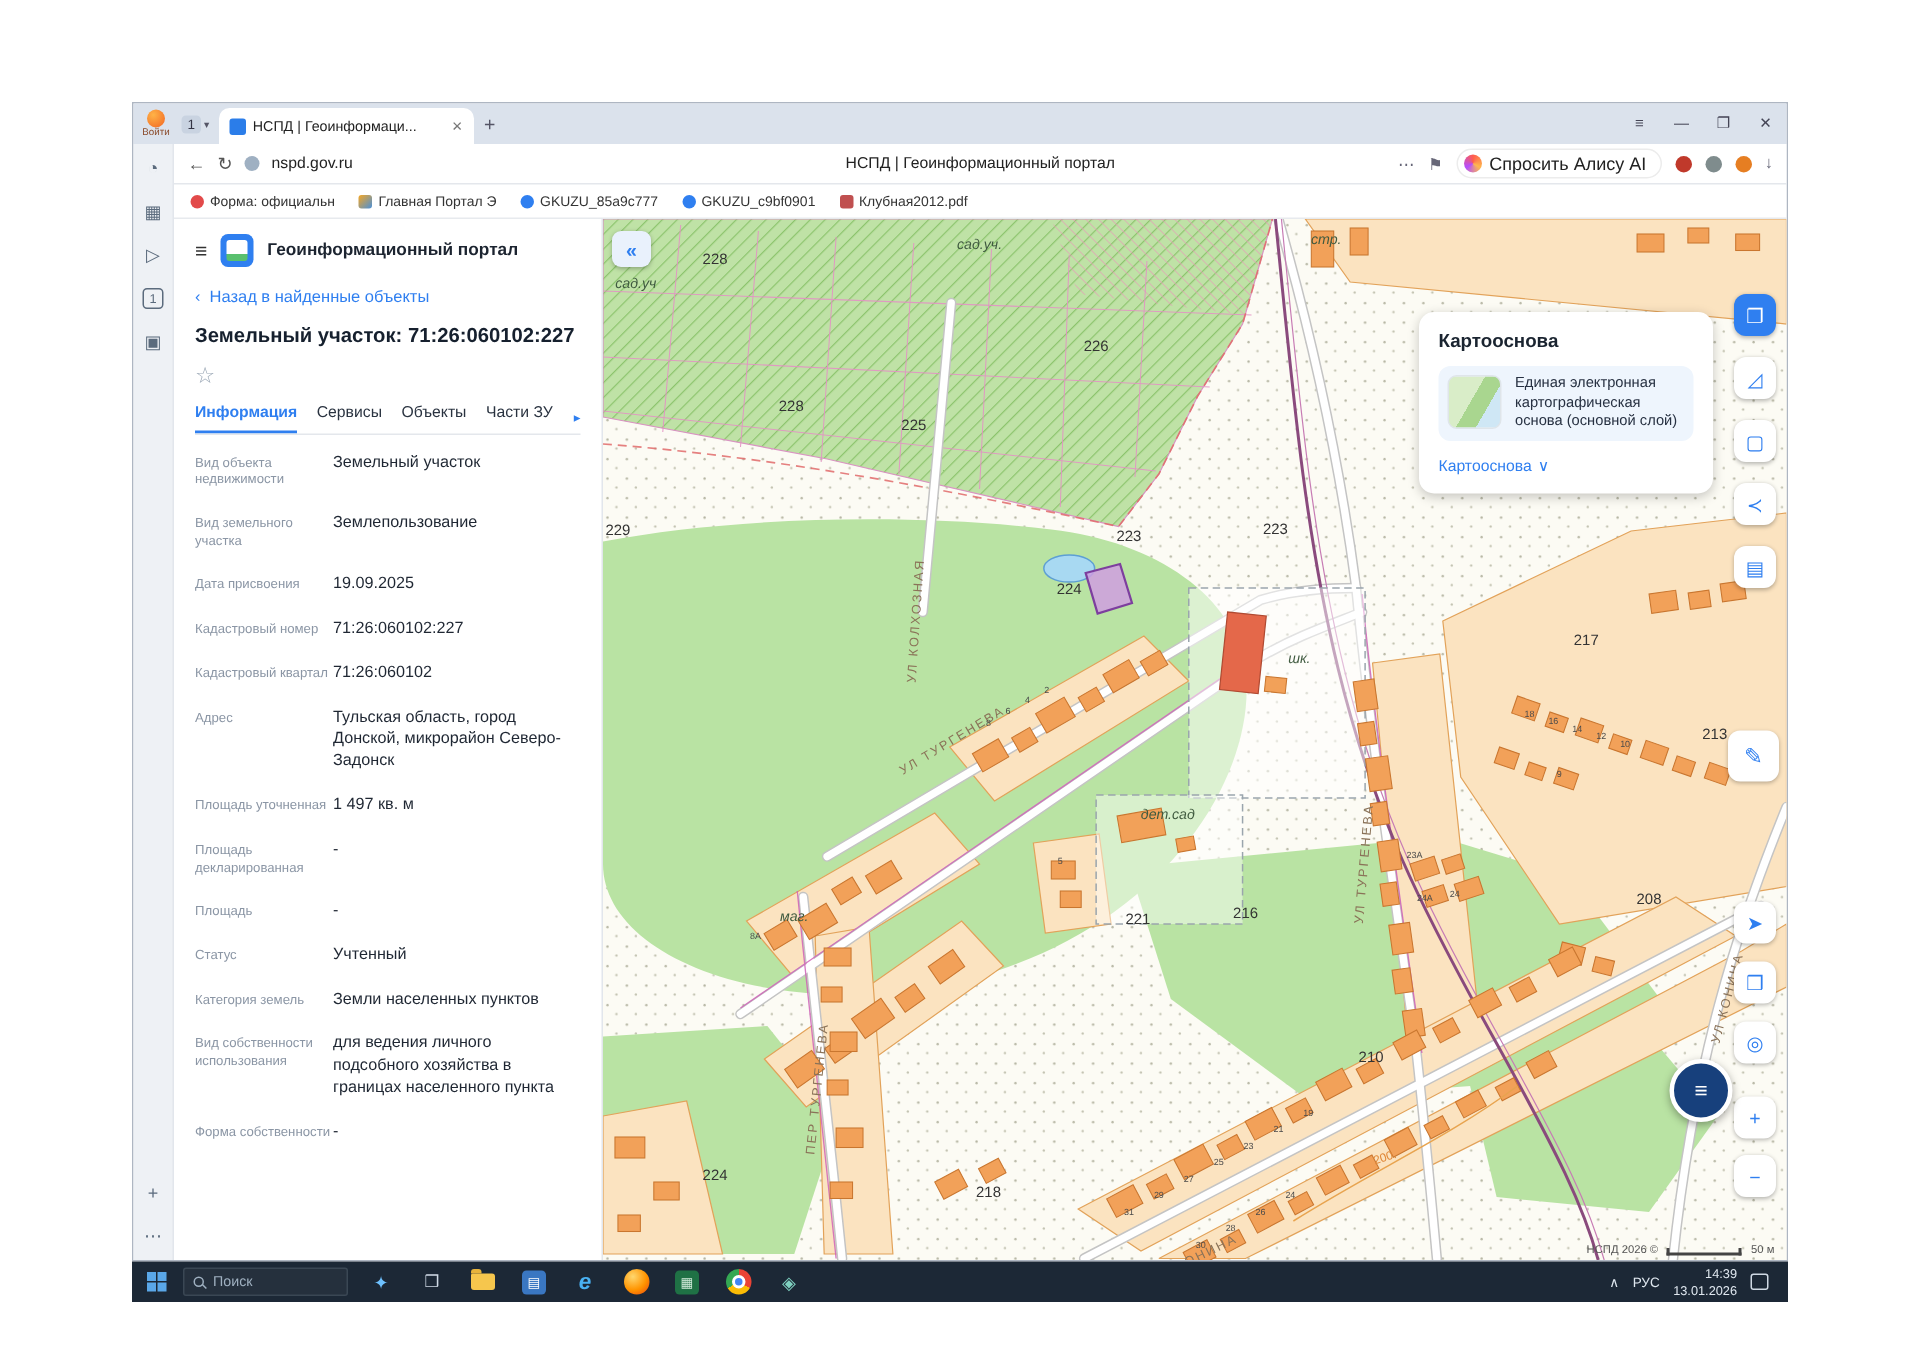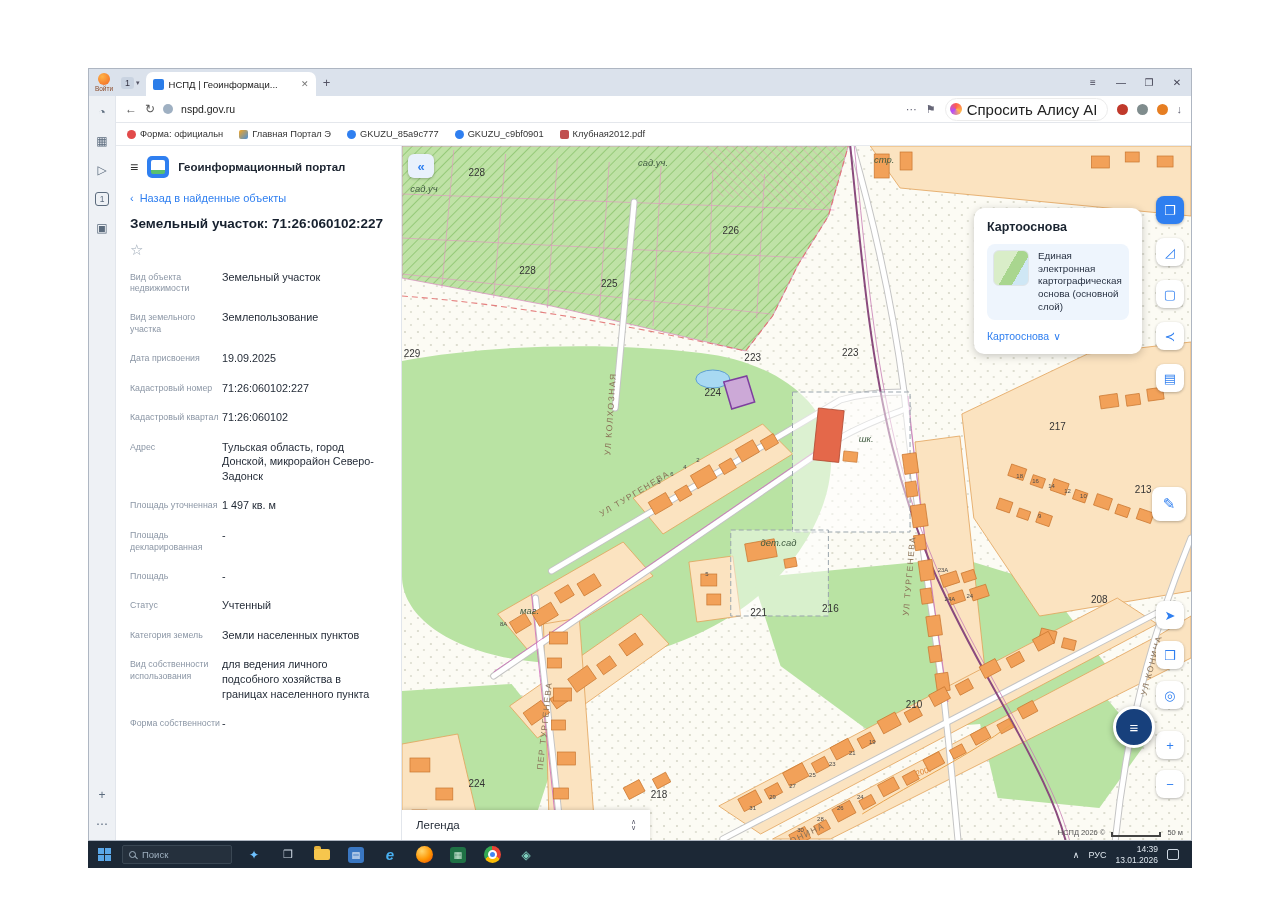--- a/index.html
+++ b/index.html
@@ -28,21 +28,21 @@
 .vsb .sp{margin-top:auto}
 .rightcol{flex:1;display:flex;flex-direction:column;min-width:0}
 
 .addr{flex:0 0 27px;background:#fff;border-bottom:1px solid #e4e7ec;display:flex;align-items:center;padding:0 9px;gap:8px;position:relative}
 .addr .nav{color:#555;font-size:12px}
 .shield{width:10px;height:10px;border-radius:50%;background:#9fb0c2}
 .url{font-size:10.5px;color:#222;z-index:1}
 .page-title{position:absolute;left:0;right:0;text-align:center;font-size:10.5px;color:#222}
 .addr-right{margin-left:auto;display:flex;align-items:center;gap:9px;z-index:1}
 .dim{color:#667;font-size:11px}
-.alice{display:flex;align-items:center;gap:5px;border:1px solid #ececec;border-radius:12px;padding:2px 9px 2px 4px;font-size:15px;color:#222;background:#fff}
+.alice{display:flex;align-items:center;gap:5px;border:1px solid #ececec;border-radius:12px;padding:2px 9px 2px 4px;font-size:12px;color:#222;background:#fff}
 .alice .dot{width:12px;height:12px;border-radius:50%;background:conic-gradient(#ff5c4d,#ffb84d,#b44dff,#ff5c4d)}
 .ext{width:11px;height:11px;border-radius:50%;display:inline-block}
 .e1{background:#c0392b}.e2{background:#7f8c8d}.e3{background:#e67e22}
 
 .bkm{flex:0 0 23px;background:#fff;border-bottom:1px solid #e7eaee;display:flex;align-items:center;gap:16px;padding:0 11px;font-size:9.3px;color:#333}
 .bm{display:flex;align-items:center;gap:4px;white-space:nowrap}
 .bm i{width:9px;height:9px;border-radius:2px;display:inline-block}
 .bm:nth-child(1) i{background:#e24a4a;border-radius:50%}
 .bm:nth-child(2) i{background:linear-gradient(135deg,#f5a623,#4a90d9)}
 .bm:nth-child(3) i,.bm:nth-child(4) i{background:#2f7ff0;border-radius:50%}
@@ -74,21 +74,21 @@
 .bld rect{fill:#f2a159;stroke:#c9762f;stroke-width:.7}
 text.ml{font-family:"Liberation Sans",sans-serif}
 .ml.n{font-size:10px;fill:#333;text-anchor:middle}
 .ml.i{font-size:9.5px;fill:#3f5a3f;font-style:italic;text-anchor:middle}
 .ml.s{font-size:8.5px;fill:#8a7258;letter-spacing:1.5px;text-anchor:middle}
 .ml.t{font-size:6px;fill:#4a4a4a;text-anchor:middle}
 .ml.o{font-size:8px;fill:#e08838;text-anchor:middle}
 .collapse{position:absolute;left:6px;top:8px;width:26px;height:24px;background:#e9f1fc;border-radius:6px;color:#2f7ff0;font-size:13px;font-weight:700;display:flex;align-items:center;justify-content:center;box-shadow:0 1px 3px rgba(0,0,0,.25);cursor:pointer}
 .dd{position:absolute;right:10px;top:13px;width:197px;height:27px;background:#fff;border-radius:6px;box-shadow:0 1px 4px rgba(0,0,0,.25);display:flex;align-items:center;justify-content:space-between;padding:0 9px;font-size:10px;color:#222;cursor:pointer}
 .dd .car{color:#555;font-size:8px}
-.bmp{position:absolute;right:49px;top:62px;width:168px;background:#fff;border-radius:10px;box-shadow:0 2px 8px rgba(0,0,0,.22);padding:12px 13px;z-index:2}
+.bmp{position:absolute;right:49px;top:62px;width:196px;background:#fff;border-radius:10px;box-shadow:0 2px 8px rgba(0,0,0,.22);padding:12px 13px;z-index:2}
 .bmp h3{font-size:12.5px;color:#1a2430;font-weight:700}
 .bmp .row{display:flex;gap:9px;margin-top:10px;background:#eef5fd;border-radius:8px;padding:6px}
 .thumb{width:36px;height:36px;border-radius:6px;flex:0 0 36px;background:linear-gradient(120deg,#d9edc8 0 45%,#a9d68f 45% 70%,#cfe7f5 70%);border:1px solid #dfe5ea}
 .bmp .row p{font-size:9.8px;color:#273142;line-height:1.3}
 .expand{margin-top:10px;color:#2f7ff0;font-size:10.5px;display:flex;align-items:center;gap:4px;cursor:pointer}
 .tbtn{position:absolute;right:7px;width:28px;height:28px;background:#fff;border-radius:8px;box-shadow:0 1px 3px rgba(0,0,0,.28);display:flex;align-items:center;justify-content:center;color:#2f7ff0;font-size:13px;cursor:pointer;z-index:3}
 .tbtn.active{background:#2f7ff0;color:#fff}
 .t1{top:50px}.t2{top:92px}.t3{top:134px}.t4{top:176px}.t5{top:218px}
 .tdraw{top:341px;right:5px;width:34px;height:34px;font-size:15px}
 .t7{top:455px}.t8{top:495px}.t9{top:535px}
@@ -159,20 +159,21 @@
       <span>▷</span>
       <span class="one">1</span>
       <span>▣</span>
       <span class="sp">+</span>
       <span>⋯</span>
     </div>
 
     <div class="rightcol">
 
       <div class="addr">
+        <span class="page-title">НСПД | Геоинформационный портал</span>
         <span class="nav">←</span>
         <span class="nav">↻</span>
         <span class="shield"></span>
         <span class="url">nspd.gov.ru</span>
         <span class="addr-right">
           <span class="dim">⋯</span>
           <span class="dim">⚑</span>
           <span class="alice">
             <span class="dot"></span>
             <span>Спросить Алису AI</span>
@@ -214,20 +215,29 @@
             <span class="burger">≡</span>
             <span class="plogo"></span>
             <span class="ptitle">Геоинформационный портал</span>
           </div>
           <div class="back">
             <span>‹</span>
             <span>Назад в найденные объекты</span>
           </div>
           <div class="h1">Земельный участок: 71:26:060102:227</div>
           <div class="star">☆</div>
+          <div class="ptabs">
+            <div class="tabs-wrap">
+                <div class="ptab active">Информация</div>
+                <div class="ptab">Сервисы</div>
+                <div class="ptab">Объекты</div>
+                <div class="ptab">Части ЗУ</div>
+              </div>
+            <span class="tab-more">▸</span>
+          </div>
           <div class="fields">
               <div class="field-row">
                 <div class="f-label">Вид объекта недвижимости</div>
                 <div class="f-value">Земельный участок</div>
               </div>
               <div class="field-row">
                 <div class="f-label">Вид земельного участка</div>
                 <div class="f-value">Землепользование</div>
               </div>
               <div class="field-row">
@@ -577,27 +587,20 @@
           <div class="tbtn t4">≺</div>
           <div class="tbtn t5">▤</div>
           <div class="tbtn tdraw">✎</div>
           <div class="tbtn t7">➤</div>
           <div class="tbtn t8">❒</div>
           <div class="tbtn t9">◎</div>
           <div class="chat">≡</div>
           <div class="tbtn tplus">+</div>
           <div class="tbtn tminus">−</div>
 
-          <div class="legend">
-            <span>Легенда</span>
-            <span class="chev">
-              <span>∧</span>
-              <span>∨</span>
-            </span>
-          </div>
 
           <div class="attrib">
             <span>НСПД 2026 ©</span>
             <span class="scaleline"></span>
             <span>50 м</span>
           </div>
         </div>
       </div>
     </div>
   </div>

